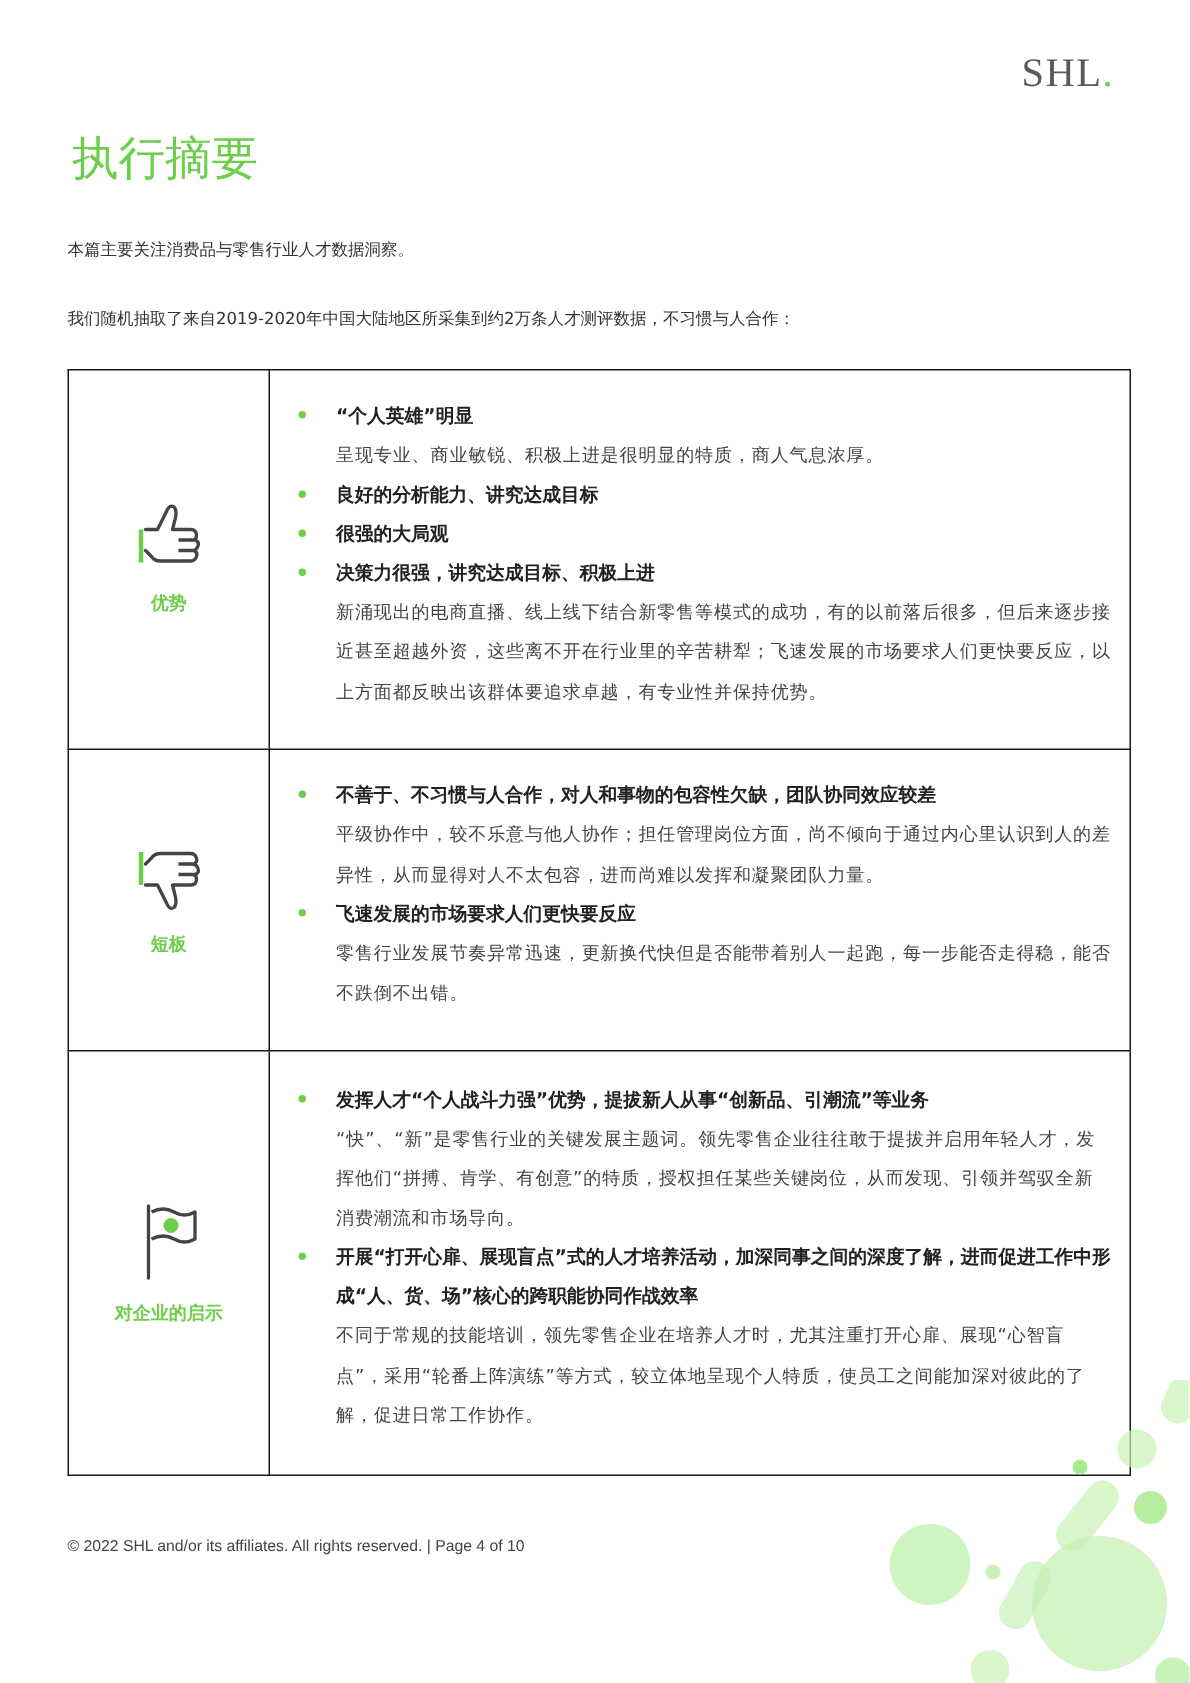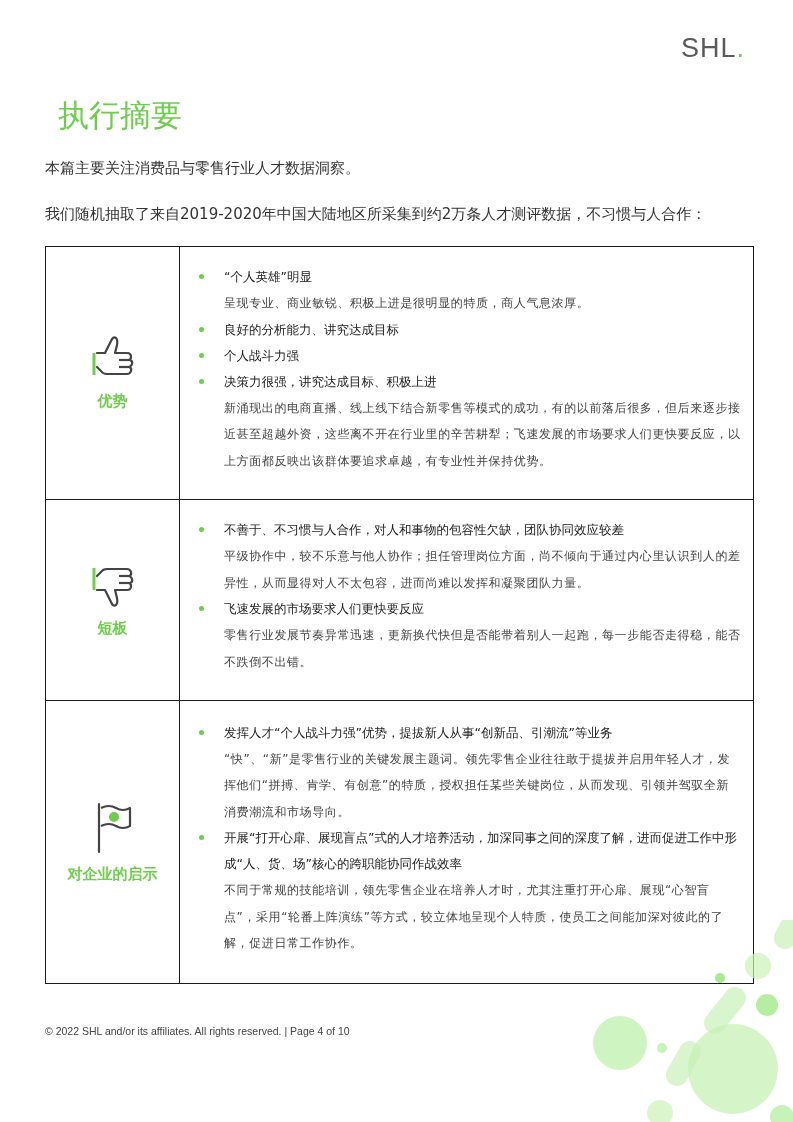--- a/index.html
+++ b/index.html
@@ -3,51 +3,51 @@
 <meta charset="utf-8">
 <style>
   html, body { margin: 0; padding: 0; background: #ffffff; }
   body {
     width: 793px; height: 1122px; position: relative; overflow: hidden;
     font-family: "DejaVu Sans", "Liberation Sans", sans-serif;
     color: #333333;
   }
   .logo {
     position: absolute; left: 681px; top: 33px;
-    font-family: Liberation Sans, sans-serif;
+    font-family: Liberation Serif, serif;
     font-size: 27px; letter-spacing: 1px; color: #5a5a5a; font-weight: 400;
   }
   .logo .dot { color: #6cd04a; font-size: 27px; }
   .title {
     position: absolute; left: 45px; top: 82px;
-    font-size: 31px; color: #6cce4a; font-weight: 400; margin: 13px;
+    font-size: 31px; color: #6cce4a; font-weight: 400; margin: 3px;
   }
   .intro {
-    position: absolute; left: 45px; font-size: 15px; color: #333;
+    position: absolute; left: 45px; font-size: 11px; color: #333;
   }
   .intro.p1 { top: 159px; }
   .intro.p2 { top: 205px; }
 
   table.summary {
     position: absolute; left: 45px; top: 246px; width: 709px;
     border-collapse: collapse; table-layout: fixed;
   }
   table.summary td { border: 1.5px solid #1a1a1a; vertical-align: middle; }
   td.label-cell { width: 131px; text-align: center; }
   td.content-cell { padding: 6px 12px 14px 18px; vertical-align: top; }
   .label-icon { display: block; margin: 0 auto 10px auto; }
-  .label-text { font-size: 15px; font-weight: 700; color: #6cce4a; }
+  .label-text { font-size: 12px; font-weight: 700; color: #6cce4a; }
 
   ul.items { list-style: none; margin: 0; padding: 0; }
   ul.items li { position: relative; padding-left: 26px; }
   ul.items li .bullet {
     position: absolute; left: 1px; top: 10px;
     width: 5px; height: 5px; border-radius: 50%; background: #6cce4a;
   }
-  .heading { font-size: 12.5px; font-weight: 400; color: #222; line-height: 26px; }
+  .heading { font-size: 12.5px; font-weight: 700; color: #222; line-height: 26px; }
   .desc { font-size: 12px; color: #444; line-height: 26.5px; letter-spacing: 0.6px; }
 
   .row1 td { height: 232px; }
   .row2 td { height: 180px; }
   .row3 td { height: 262px; }
 
   .decor { position: absolute; left: 560px; top: 920px; width: 233px; height: 202px; }
   .footer {
     position: absolute; left: 45px; top: 1025px;
     font-family: Liberation Sans, sans-serif;
@@ -83,21 +83,21 @@
               <span class="bullet"></span>
           <div class="heading">“个人英雄”明显</div>
           <div class="desc">呈现专业、商业敏锐、积极上进是很明显的特质，商人气息浓厚。</div>
         </li>
         <li>
               <span class="bullet"></span>
           <div class="heading">良好的分析能力、讲究达成目标</div>
         </li>
         <li>
               <span class="bullet"></span>
-          <div class="heading">个人战斗力强</div>
+          <div class="heading">很强的大局观</div>
         </li>
         <li>
               <span class="bullet"></span>
           <div class="heading">决策力很强，讲究达成目标、积极上进</div>
           <div class="desc">新涌现出的电商直播、线上线下结合新零售等模式的成功，有的以前落后很多，但后来逐步接近甚至超越外资，这些离不开在行业里的辛苦耕犁；飞速发展的市场要求人们更快要反应，以上方面都反映出该群体要追求卓越，有专业性并保持优势。</div>
         </li>
       </ul>
     </td>
   </tr>
 

